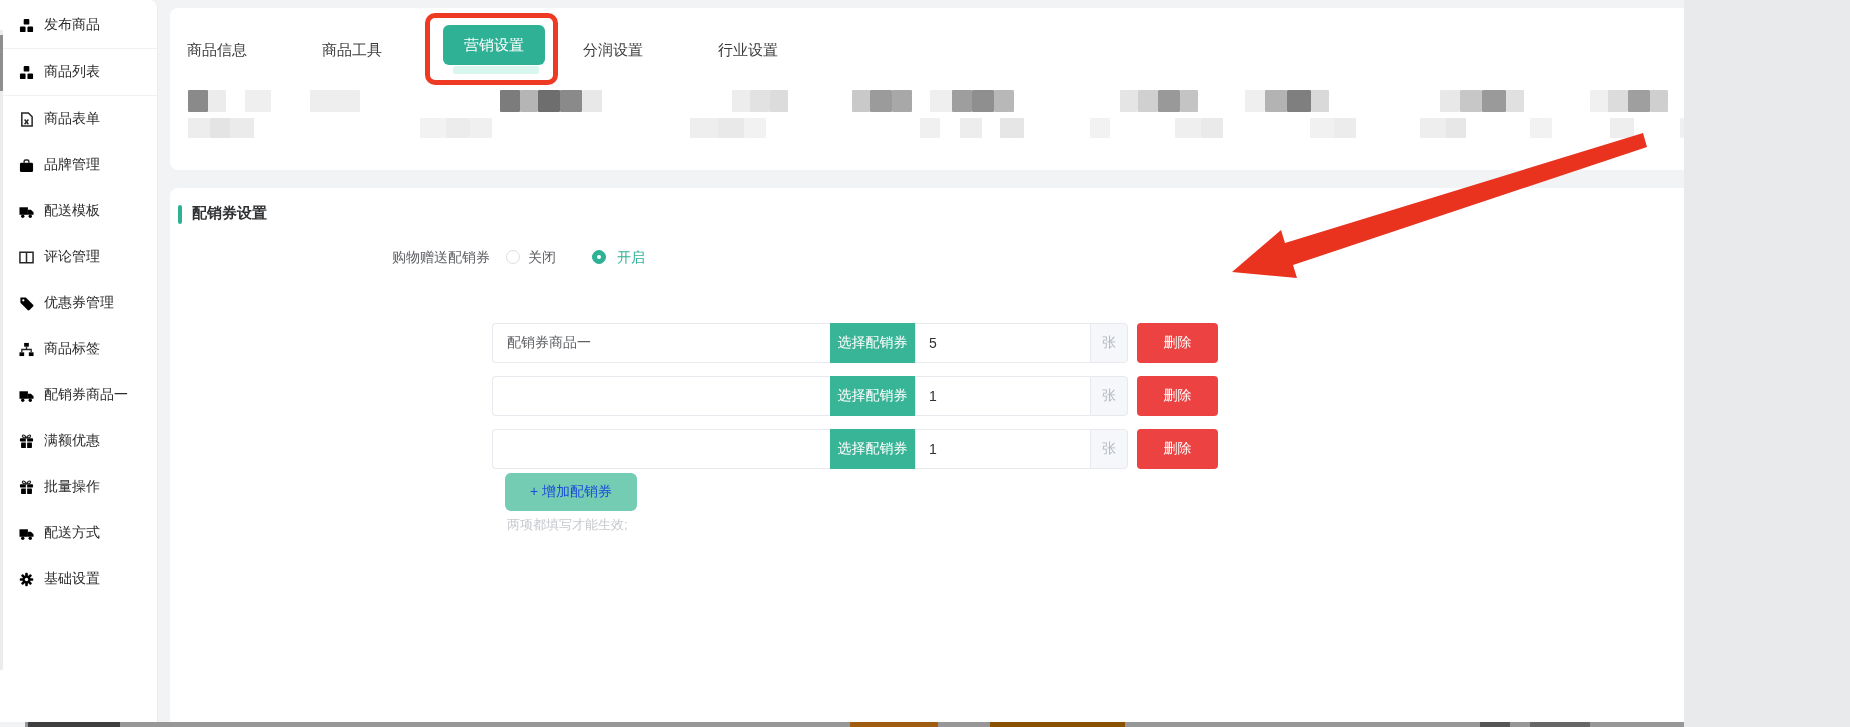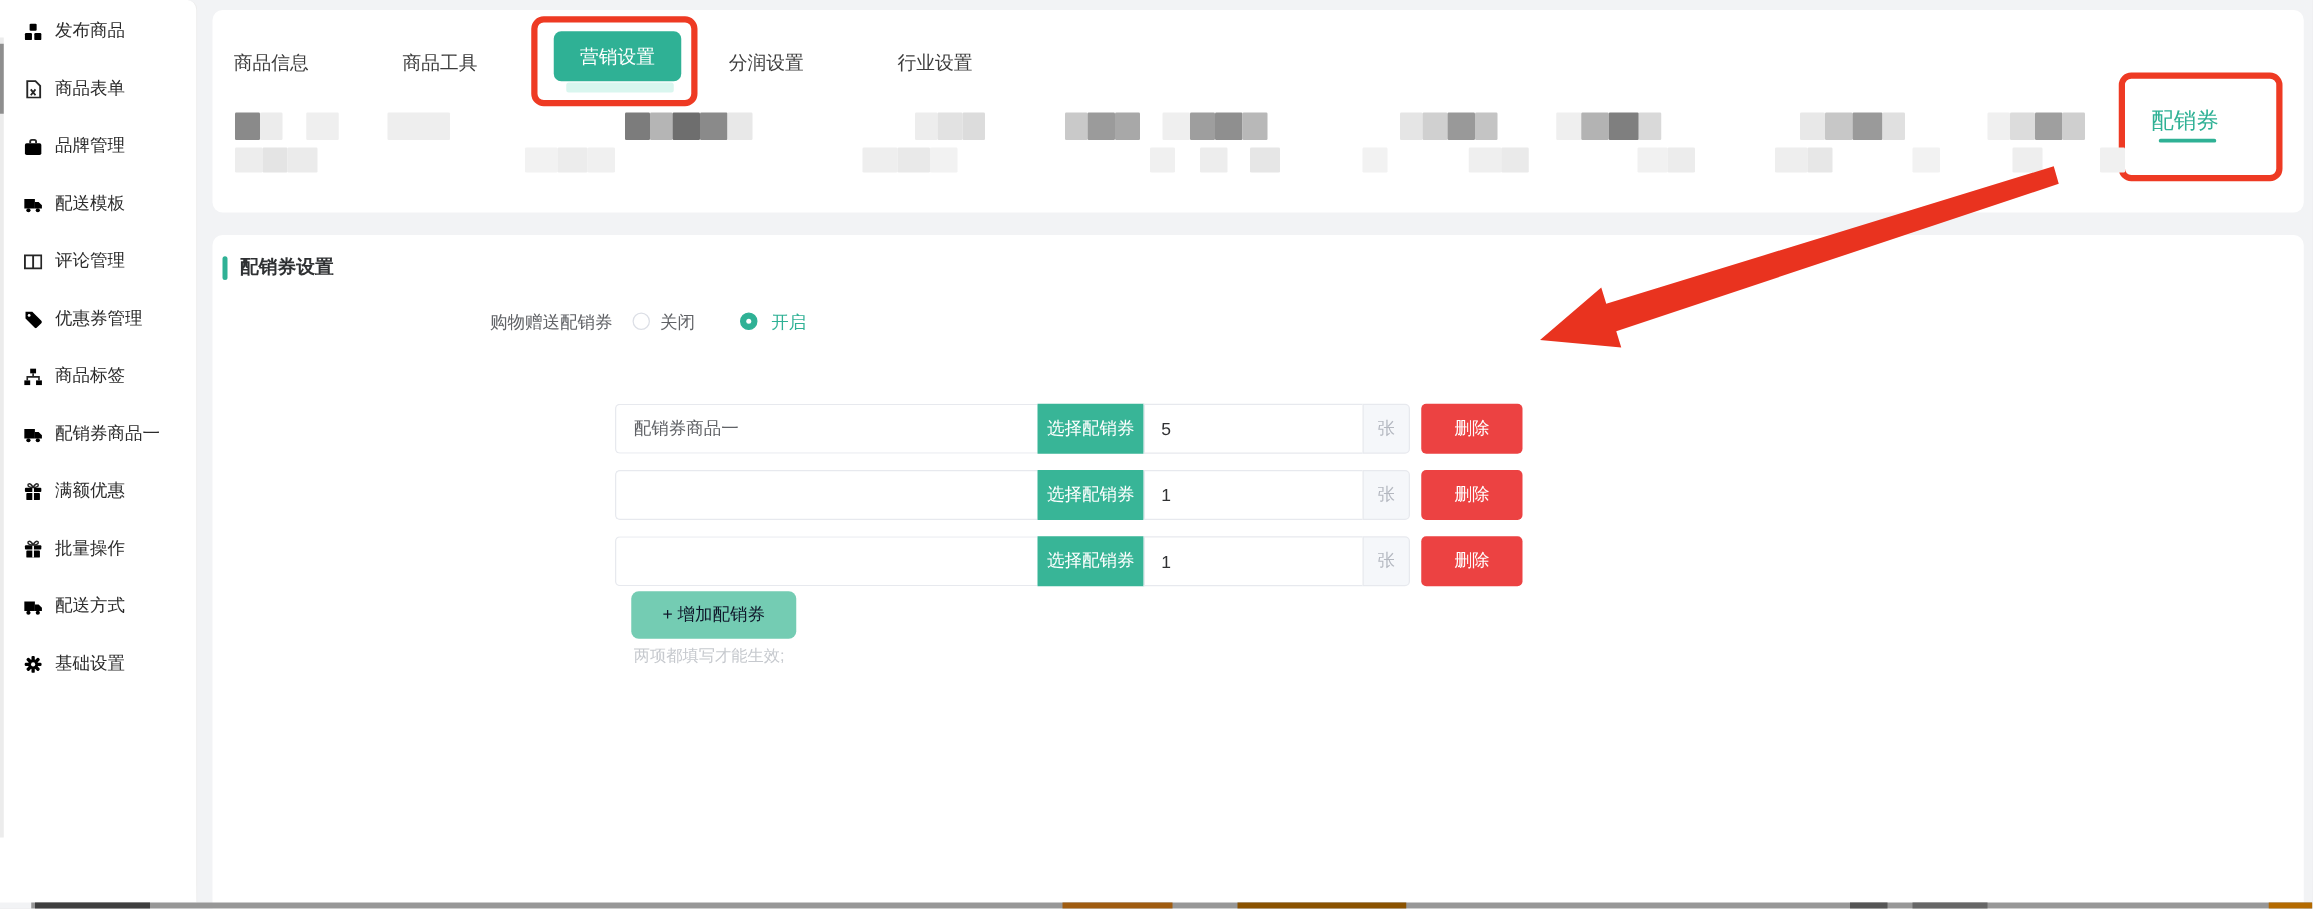--- a/index.html
+++ b/index.html
@@ -1,16 +1,16 @@
 <!DOCTYPE html>
 <html><head>
 <meta charset="utf-8">
 <style>
   html,body{margin:0;padding:0;background:#e9eaec;}
-  #page{position:relative;width:1850px;height:727px;overflow:hidden;background:#f2f3f5;
+  #page{position:relative;width:1684px;height:727px;overflow:hidden;background:#f2f3f5;
         font-family:"Liberation Sans","DejaVu Sans",sans-serif;color:#303133;}
   .abs{position:absolute;}
   
   #sidebar{left:0;top:0;width:157px;height:722px;background:#fff;border-right:1px solid #ececec;border-radius:0 8px 0 0;}
   .side-item{display:flex;align-items:center;height:46px;padding-left:19px;gap:10px;font-size:14px;color:#2b2b2b;cursor:pointer;}
   .side-item.sel{border-top:1px solid #f2f2f2;border-bottom:1px solid #f2f2f2;}
   .si{width:15px;height:15px;color:#262626;flex:none;}
   #lscroll{left:0;top:30px;width:3px;height:640px;background:#ececec;}
   #lthumb{left:0;top:35px;width:3px;height:56px;background:#8e8e8e;}
   
@@ -38,21 +38,21 @@
           border-radius:4px 0 0 4px;padding:0 14px;font-size:14px;color:#606266;background:#fff;outline:none;
           font-family:"Liberation Sans","DejaVu Sans",sans-serif;}
   .f-select{position:absolute;left:338px;top:0;width:85px;height:40px;background:#38b597;color:#fff;border:none;
             font-size:14px;cursor:pointer;font-family:inherit;}
   .f-num{position:absolute;left:423px;top:0;width:175px;height:40px;box-sizing:border-box;border:1px solid #e7e9ee;border-right:none;
          padding:0 13px;font-size:14px;color:#303133;background:#fff;outline:none;font-family:inherit;}
   .f-unit{position:absolute;left:598px;top:0;width:38px;height:40px;box-sizing:border-box;border:1px solid #e7e9ee;
           background:#f5f7fa;color:#b4b8c0;font-size:14px;display:flex;align-items:center;justify-content:center;border-radius:0 4px 4px 0;}
   .f-del{position:absolute;left:645px;top:0;width:81px;height:40px;background:#ec4242;color:#fff;border:none;border-radius:4px;
          font-size:14px;cursor:pointer;font-family:inherit;}
-  #add-btn{left:335px;top:285px;width:132px;height:38px;background:#74ccb3;color:#0f172a;border:none;border-radius:6px;
+  #add-btn{left:335px;top:285px;width:132px;height:38px;background:#74ccb3;color:#1d4ed8;border:none;border-radius:6px;
            font-size:14px;cursor:pointer;font-family:inherit;}
   #helper{left:337px;top:328px;font-size:13px;color:#c6c9ce;}
   
   #arrow-svg{left:0;top:0;width:1850px;height:727px;pointer-events:none;}
   #bstrip{left:25px;top:722px;width:1825px;height:5px;background:#979797;}
   .bseg{position:absolute;top:0;height:5px;}
 </style>
 </head>
 <body>
 
@@ -112,20 +112,26 @@
     </defs>
   </svg>
 
   <div id="sidebar" class="abs">
     <div style="padding-top:2px;">
       <div class="side-item">
           <svg class="si">
             <use href="#ic-cubes"></use>
           </svg>
           <span>发布商品</span>
+        </div>
+      <div class="side-item sel">
+          <svg class="si">
+            <use href="#ic-cubes"></use>
+          </svg>
+          <span>商品列表</span>
         </div>
       <div class="side-item">
           <svg class="si">
             <use href="#ic-file"></use>
           </svg>
           <span>商品表单</span>
         </div>
       <div class="side-item">
           <svg class="si">
             <use href="#ic-briefcase"></use>

